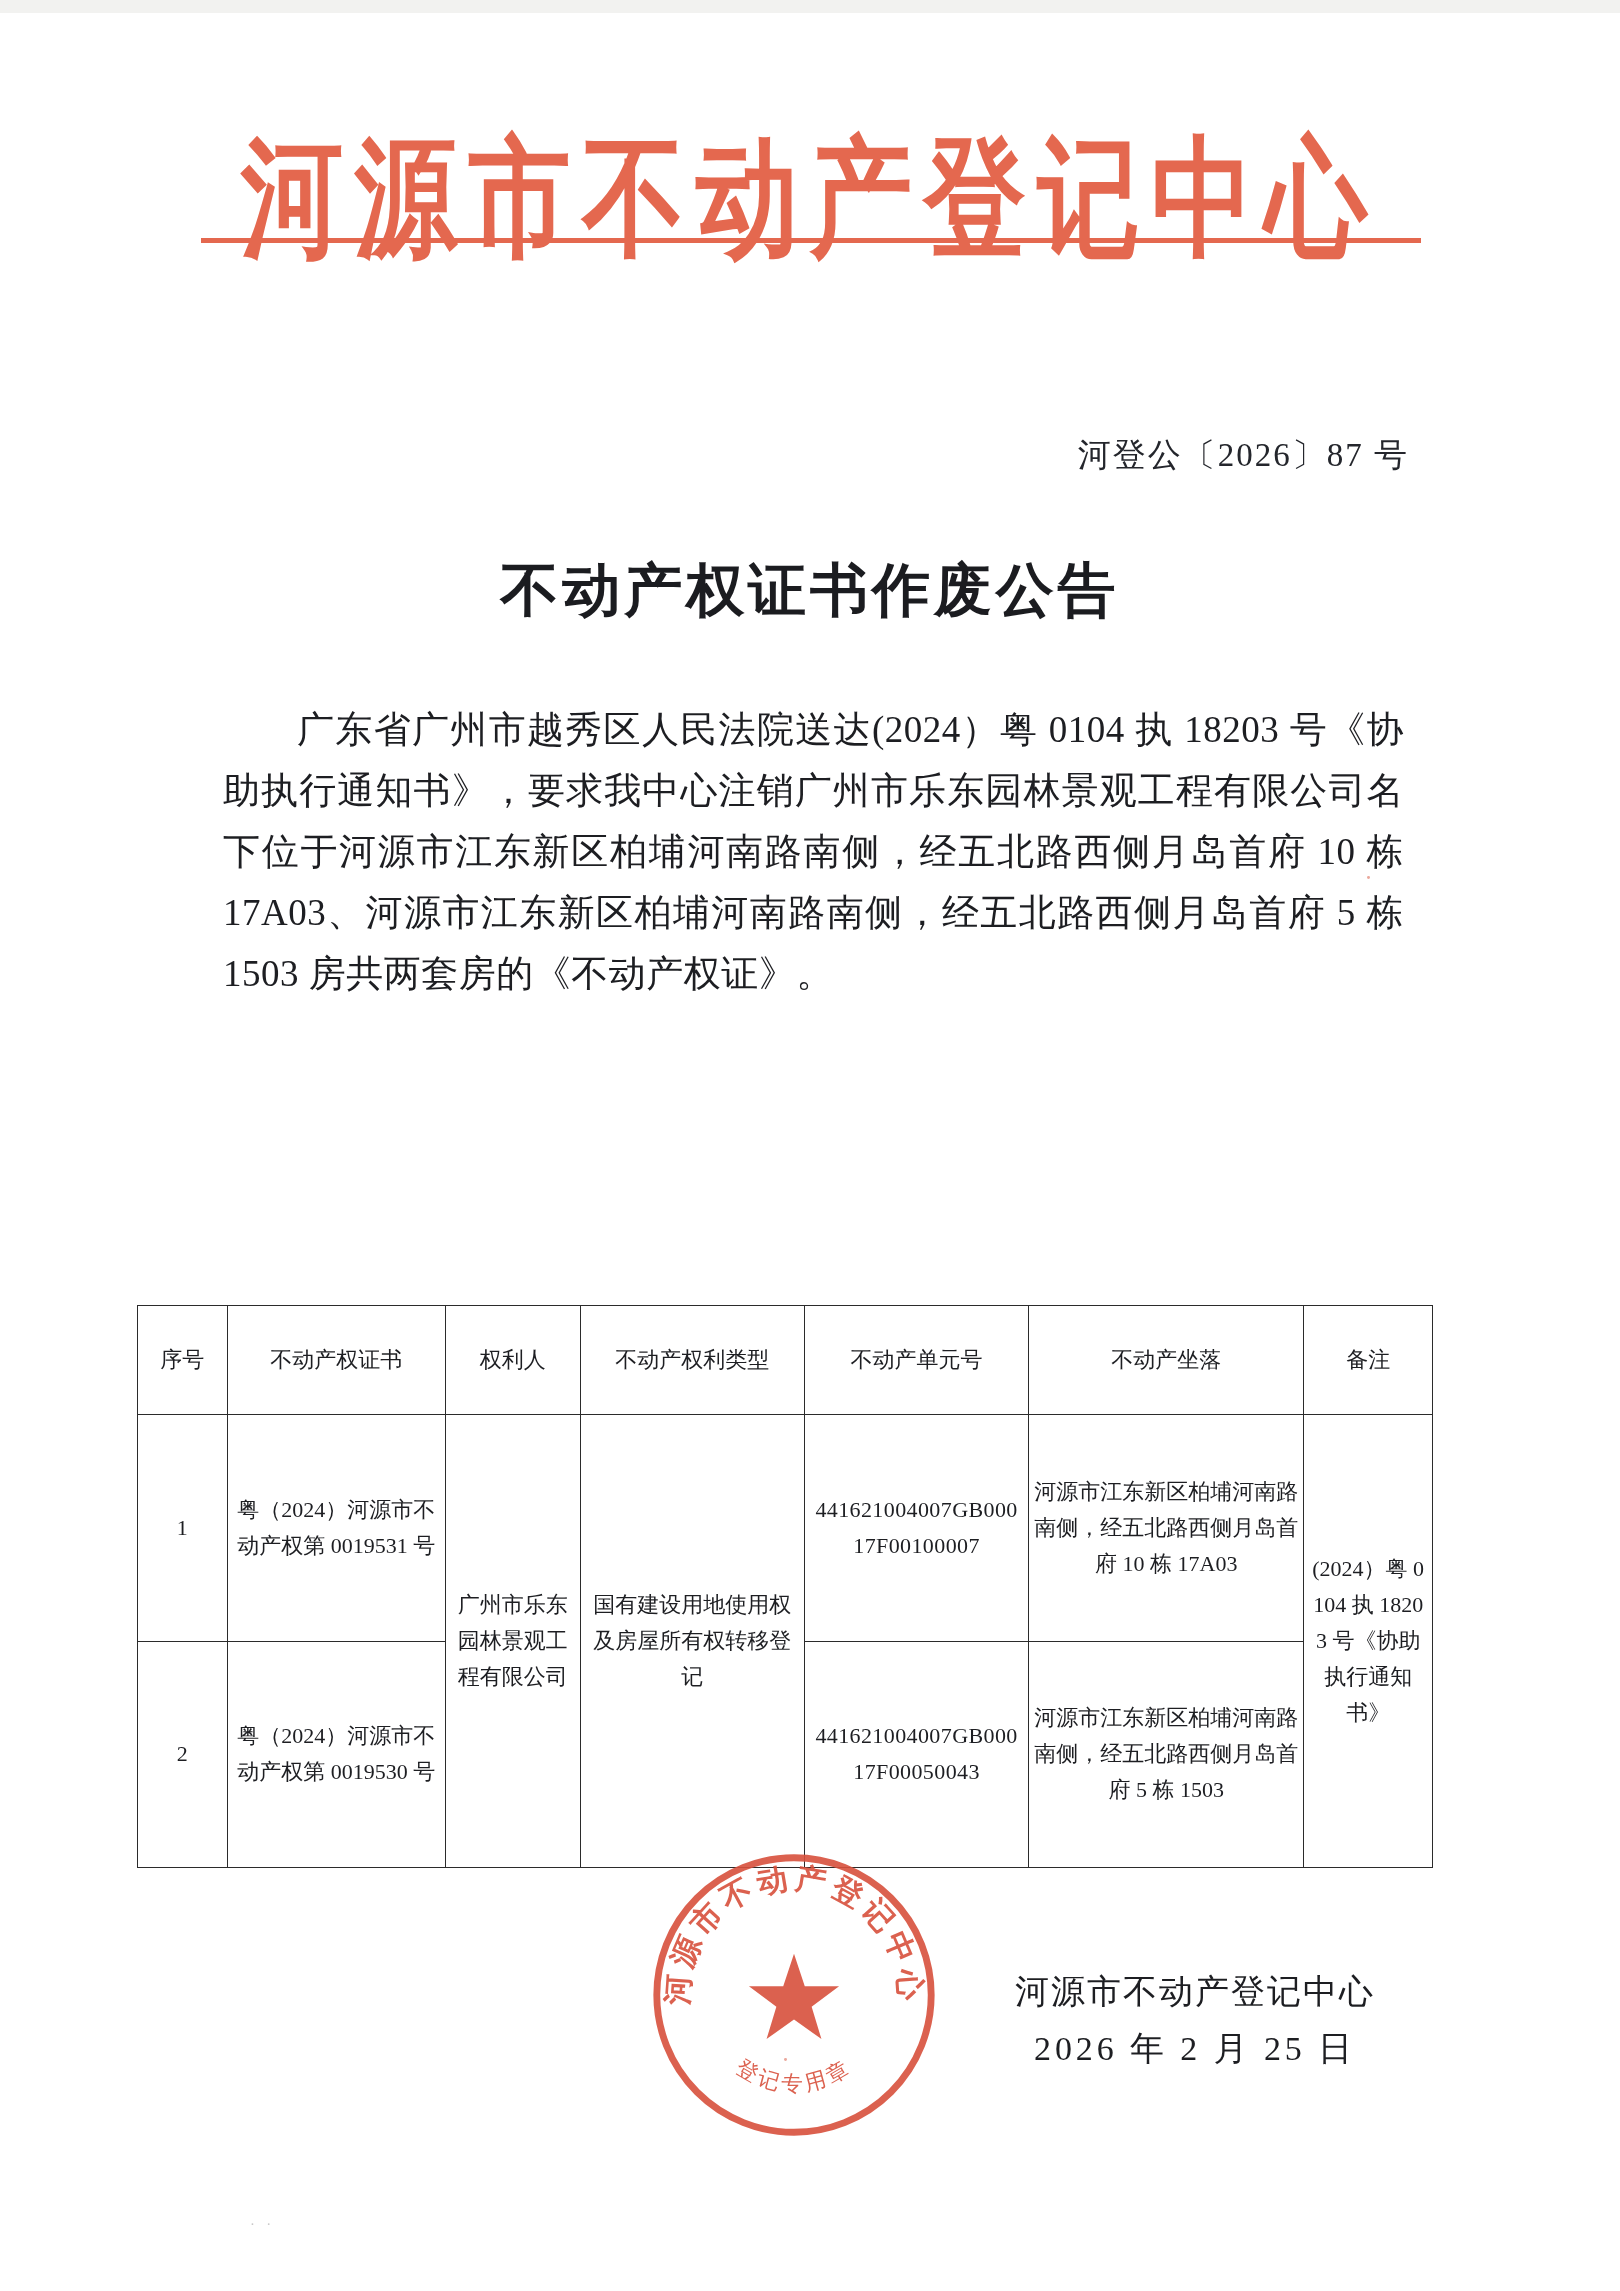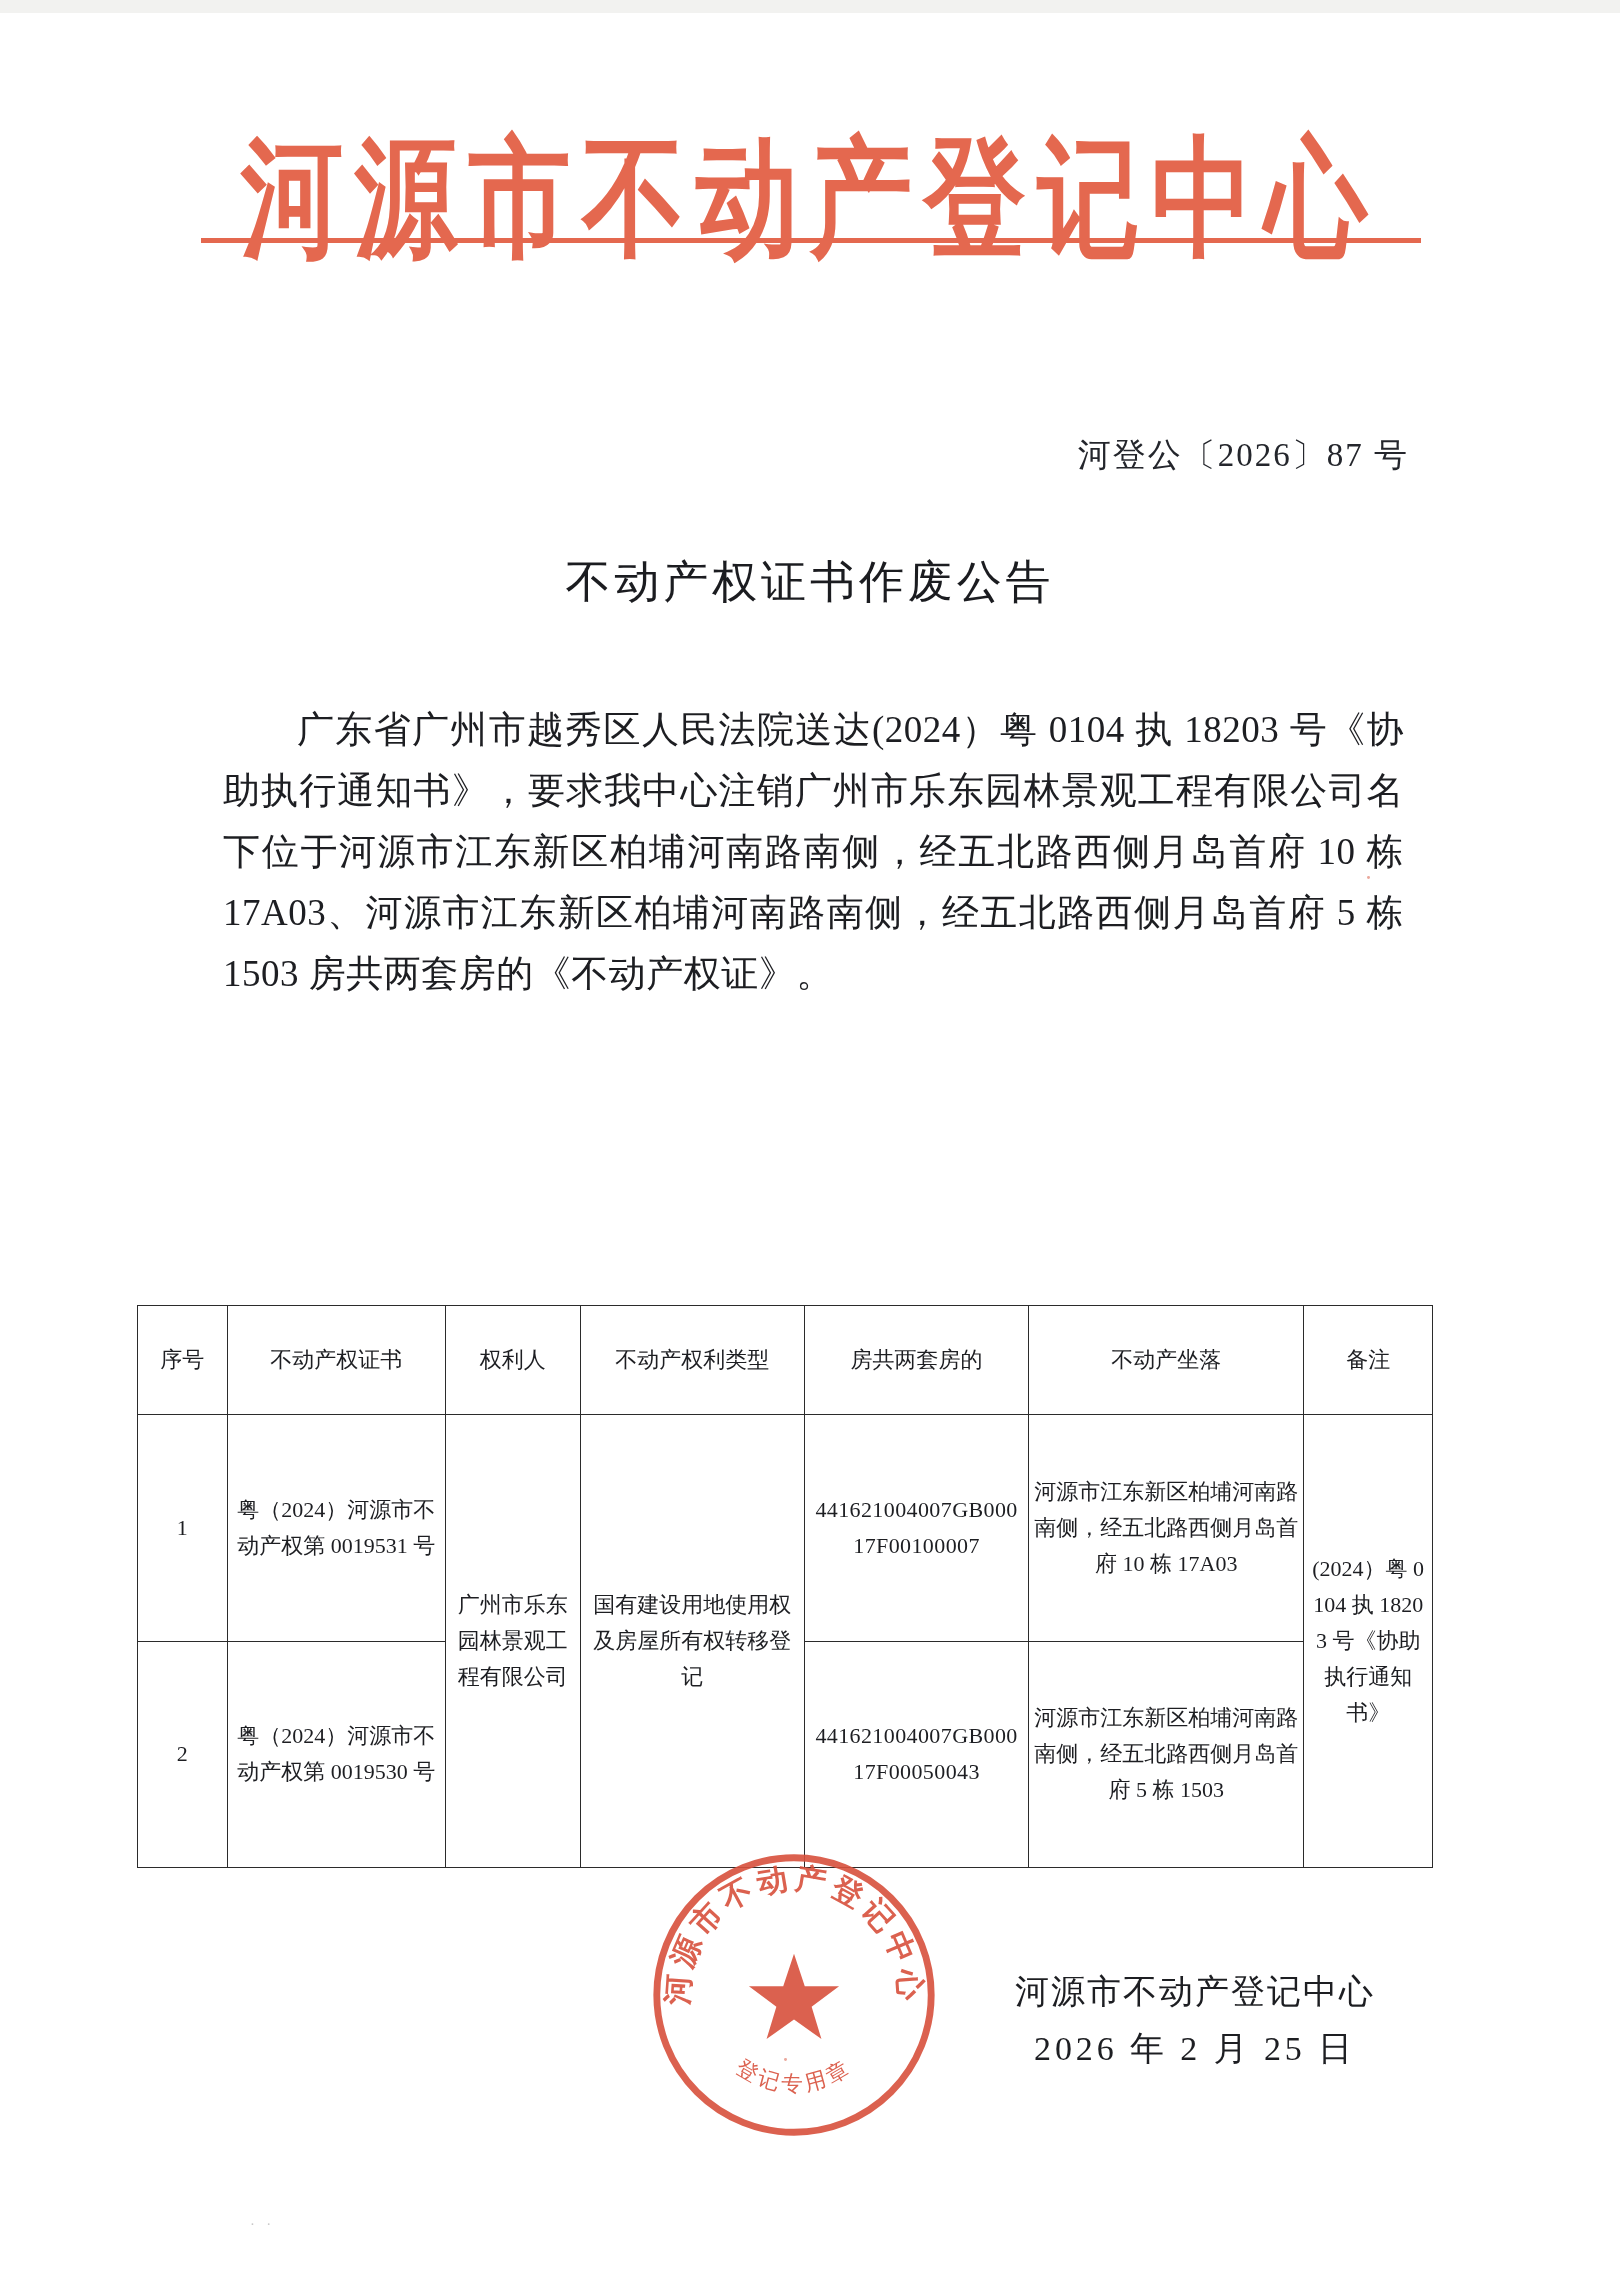--- a/index.html
+++ b/index.html
@@ -57,22 +57,22 @@
   }
 
   
   .doc-title {
     position: absolute;
     top: 539px;
     left: 0;
     width: 100%;
     text-align: center;
     font-family: "DejaVu Serif", "Liberation Serif", serif;
-    font-weight: normal;
-    font-size: 45px;
+    font-weight: bold;
+    font-size: 58px;
     letter-spacing: 3.9px;
     color: #1b1c20;
   }
 
   
   .body-text {
     position: absolute;
     top: 686px;
     left: 223px;
     width: 1181px;
@@ -193,21 +193,21 @@
           <col class="col-unit">
           <col class="col-loc">
           <col class="col-note">
       </colgroup>
       <thead>
         <tr>
           <th>序号</th>
           <th>不动产权证书</th>
           <th>权利人</th>
           <th>不动产权利类型</th>
-          <th>房共两套房的</th>
+          <th>不动产单元号</th>
           <th>不动产坐落</th>
           <th>备注</th>
         </tr>
       </thead>
       <tbody>
         <tr>
           <td>1</td>
           <td>粤（2024）河源市不动产权第 0019531 号</td>
           <td rowspan="2">广州市乐东园林景观工程有限公司</td>
           <td rowspan="2">国有建设用地使用权及房屋所有权转移登记</td>

